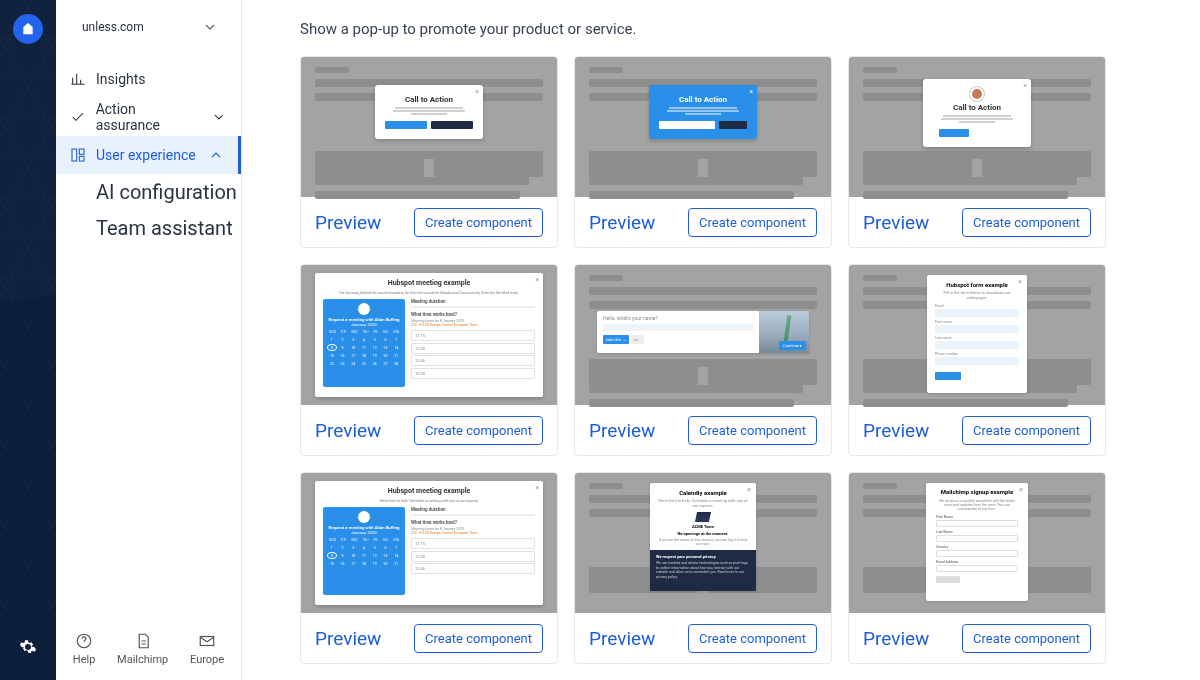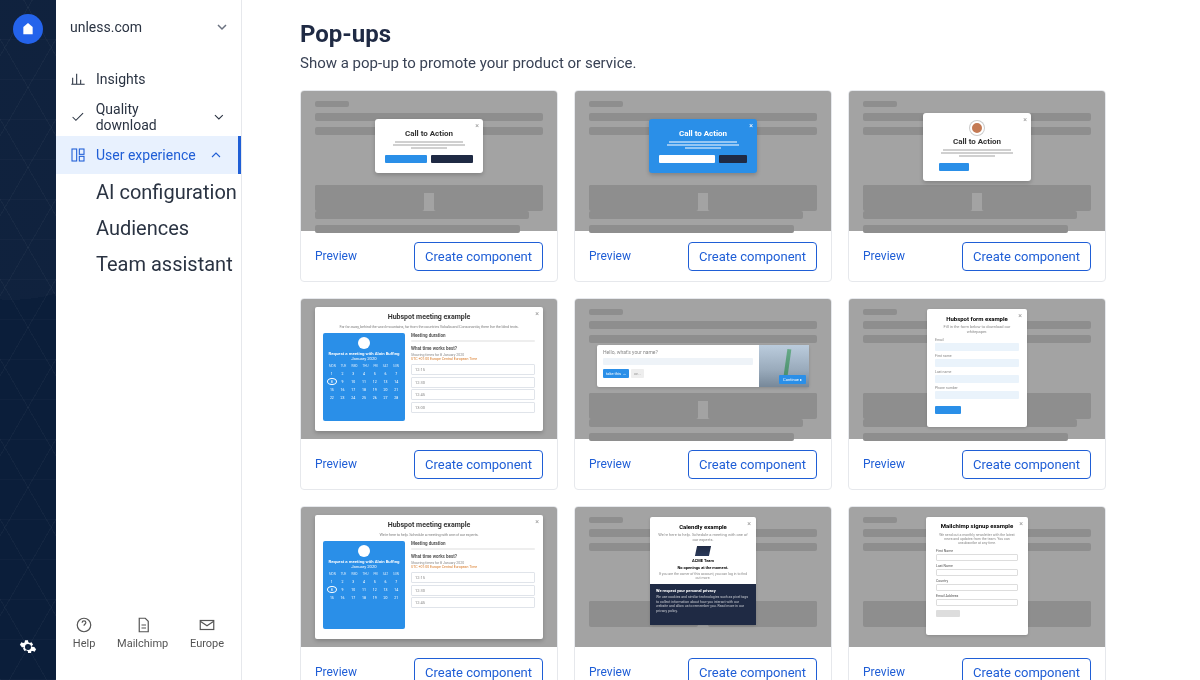--- a/index.html
+++ b/index.html
@@ -11,31 +11,31 @@
     repeating-linear-gradient(60deg, rgba(255,255,255,0.03) 0 1px, transparent 1px 40px),
     repeating-linear-gradient(-60deg, rgba(255,255,255,0.03) 0 1px, transparent 1px 40px),
     repeating-linear-gradient(0deg, rgba(255,255,255,0.02) 0 1px, transparent 1px 40px);
   }
   .rail-logo { position:absolute; top:14px; left:50%; transform:translateX(-50%); width:30px; height:30px; border-radius:50%; background:#2463eb; display:flex; align-items:center; justify-content:center; }
   .rail-logo svg { width:16px; height:16px; fill:#fff; }
   .rail-gear { position:absolute; bottom:20px; left:50%; transform:translateX(-50%); color:#fff; }
   .rail-gear svg { width:18px; height:18px; fill:#fff; }
   
   .sidebar { width: 186px; border-right: 1px solid #e6e8ec; display:flex; flex-direction:column; }
-  .site-select { height:54px; display:flex; align-items:center; padding:0 14px; justify-content:space-between; color:#2a3342; font-size:14px; cursor:pointer; }
+  .site-select { height:54px; display:flex; align-items:center; padding:0 26px; justify-content:space-between; color:#2a3342; font-size:12px; cursor:pointer; }
   .site-select svg { width:10px; height:10px; fill:#6b7280; }
   .nav { padding-top:6px; flex:1; }
   .nav-item { height:38px; display:flex; align-items:center; padding:0 14px; font-size:14px; color:#2a3342; cursor:pointer; gap:10px; }
   .nav-item .chev { margin-left:auto; }
   .nav-item.active { background:#e8f1fe; color:#1f5ed6; border-right:3px solid #1f5ed6; }
   .nav-item svg { width:16px; height:16px; fill:none; stroke:#2a3342; stroke-width:1.6; }
   .nav-item.active svg { stroke:#1f5ed6; }
   .sub-items { padding-left: 40px; }
   .sub-item { height:36px; display:flex; align-items:center; font-size:20px; color:#2a3342; cursor:pointer; }
-  .footer-links { display:flex; justify-content:space-around; padding:10px 6px 30px; border-top:none; }
+  .footer-links { display:flex; justify-content:space-around; padding:10px 6px 14px; border-top:none; }
   .footer-link { display:flex; flex-direction:column; align-items:center; gap:3px; font-size:11px; color:#555; cursor:pointer; }
   .footer-link svg { width:18px; height:18px; stroke:#555; fill:none; stroke-width:1.6; }
   
   .main { flex:1; padding:20px 28px 0 58px; overflow:auto; height:680px; }
   .main h1 { font-size:24px; color:#1f2a44; font-weight:700; margin-bottom:6px; }
   .main p.sub { font-size:15px; color:#394255; margin-bottom:18px; }
   .grid { display:grid; grid-template-columns: repeat(3, 258px); gap:16px; }
   .card { border:1px solid #e6e8ec; border-radius:4px; overflow:hidden; background:#fff; }
   .thumb { height:140px; background:#a3a3a3; position:relative; padding:10px 14px; }
   .thumb .bgrows { position:absolute; inset:10px 14px 10px 14px; }
@@ -94,21 +94,21 @@
   .calendly .note { text-align:center; font-size:3.5px; color:#888; margin-bottom:4px; }
   .calendly .darkbox { margin:0 -8px; background:#1f2a44; color:#fff; padding:4px 6px 12px; font-size:3.5px; }
   .calendly .darkbox .h { font-weight:700; margin-bottom:2px; font-size:4px;}
   .mailchimp { position:absolute; top:10px; left:50%; transform:translateX(-50%); width:102px; height:118px; background:#fff; border-radius:2px; padding:6px 10px; box-shadow:0 1px 3px rgba(0,0,0,0.15); text-align:center; }
   .mailchimp .title2 { font-size:6px; font-weight:700; line-height:1.1; }
   .mailchimp .sub3 { font-size:3.5px; color:#888; margin:3px 0 4px; }
   .mailchimp .flab2 { font-size:3.5px; text-align:left; color:#555; margin-top:3px; }
   .mailchimp .finp2 { height:7px; border:1px solid #ddd; border-radius:1px; margin-top:1px; }
   .mailchimp .fbtn2 { display:inline-block; float:left; background:#ddd; height:7px; width:24px; border-radius:1px; margin-top:4px; }
   .card-foot { height:50px; display:flex; align-items:center; justify-content:space-between; padding:0 14px; }
-  .preview { color:#1f5ed6; font-size:12px; cursor:pointer; }
+  .preview { color:#1f5ed6; font-size:19px; cursor:pointer; }
   .create { border:1px solid #1f5ed6; color:#1f5ed6; font-size:13px; padding:6px 10px; border-radius:4px; background:#fff; cursor:pointer; }
   .main::-webkit-scrollbar{width:0}
 </style>
 </head>
 <body>
 
 <div class="rail">
   <div class="hex-pattern"></div>
   <div class="rail-logo">
     <svg viewBox="0 0 24 24">
@@ -133,42 +133,39 @@
     <div class="nav-item">
       <svg viewBox="0 0 24 24">
           <path d="M4 20V10M10 20V4M16 20v-7M22 20H2"></path>
         </svg>
       <span>Insights</span>
     </div>
     <div class="nav-item">
       <svg viewBox="0 0 24 24">
           <path d="M4 12l5 5L20 6"></path>
         </svg>
-      <span>Quality download</span>
+      <span>Action assurance</span>
       <svg class="chev" viewBox="0 0 24 24" width="12" height="12">
           <path d="M6 9l6 6 6-6"></path>
         </svg>
     </div>
     <div class="nav-item active">
       <svg viewBox="0 0 24 24">
           <rect x="3" y="3" width="7" height="18"></rect>
           <rect x="14" y="3" width="7" height="8"></rect>
           <rect x="14" y="14" width="7" height="7"></rect>
         </svg>
       <span>User experience</span>
       <svg class="chev" viewBox="0 0 24 24" width="12" height="12">
           <path d="M6 15l6-6 6 6"></path>
         </svg>
     </div>
     <div class="sub-items">
       <div class="sub-item">
           <span>AI configuration</span>
-        </div>
-      <div class="sub-item">
-          <span>Audiences</span>
         </div>
       <div class="sub-item">
           <span>Team assistant</span>
         </div>
     </div>
   </div>
   <div class="footer-links">
     <div class="footer-link">
       <svg viewBox="0 0 24 24">
           <circle cx="12" cy="12" r="9"></circle>
@@ -187,21 +184,20 @@
       <svg viewBox="0 0 24 24">
           <rect x="3" y="6" width="18" height="12"></rect>
           <path d="M3 7l9 6 9-6"></path>
         </svg>
       <span>Europe</span>
     </div>
   </div>
 </div>
 
 <div class="main">
-  <h1>Pop-ups</h1>
   <p class="sub">Show a pop-up to promote your product or service.</p>
 
   <div class="grid">
 
     <div class="card">
       <div class="thumb">
         <div class="bgrows">
           <div class="bgrow sm"></div>
             <div class="bgrow"></div>
             <div class="bgrow"></div>

